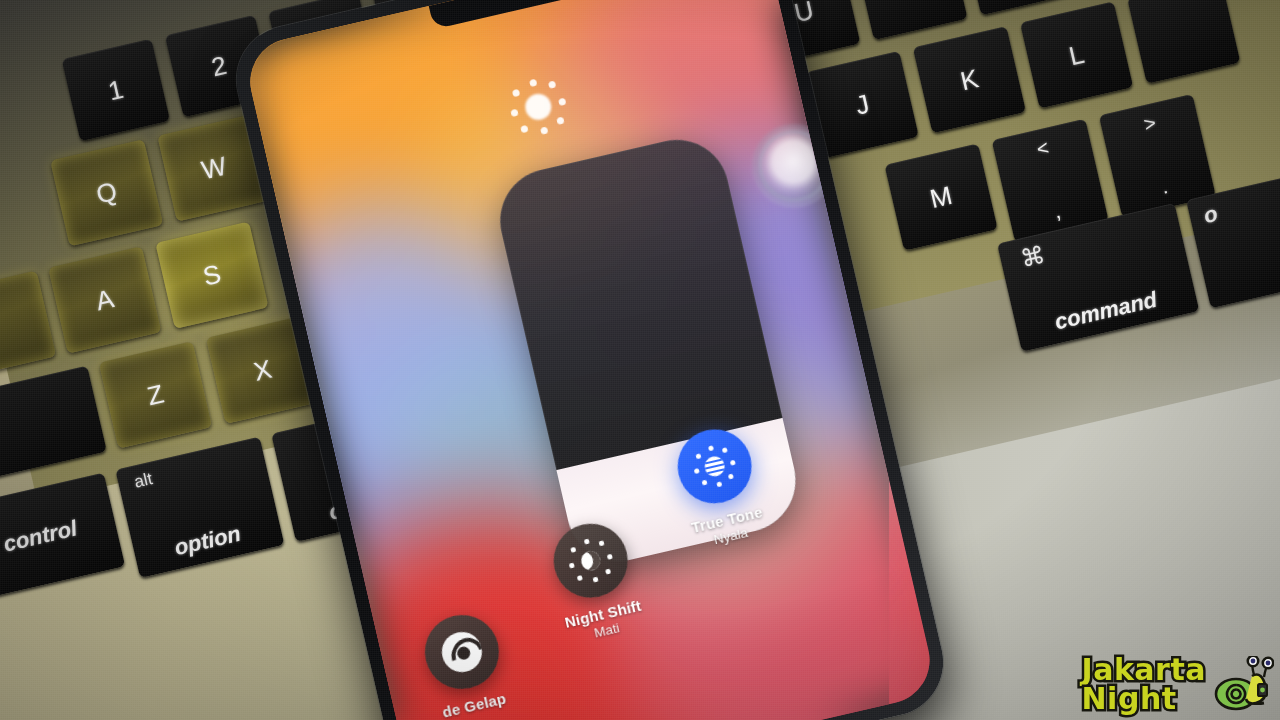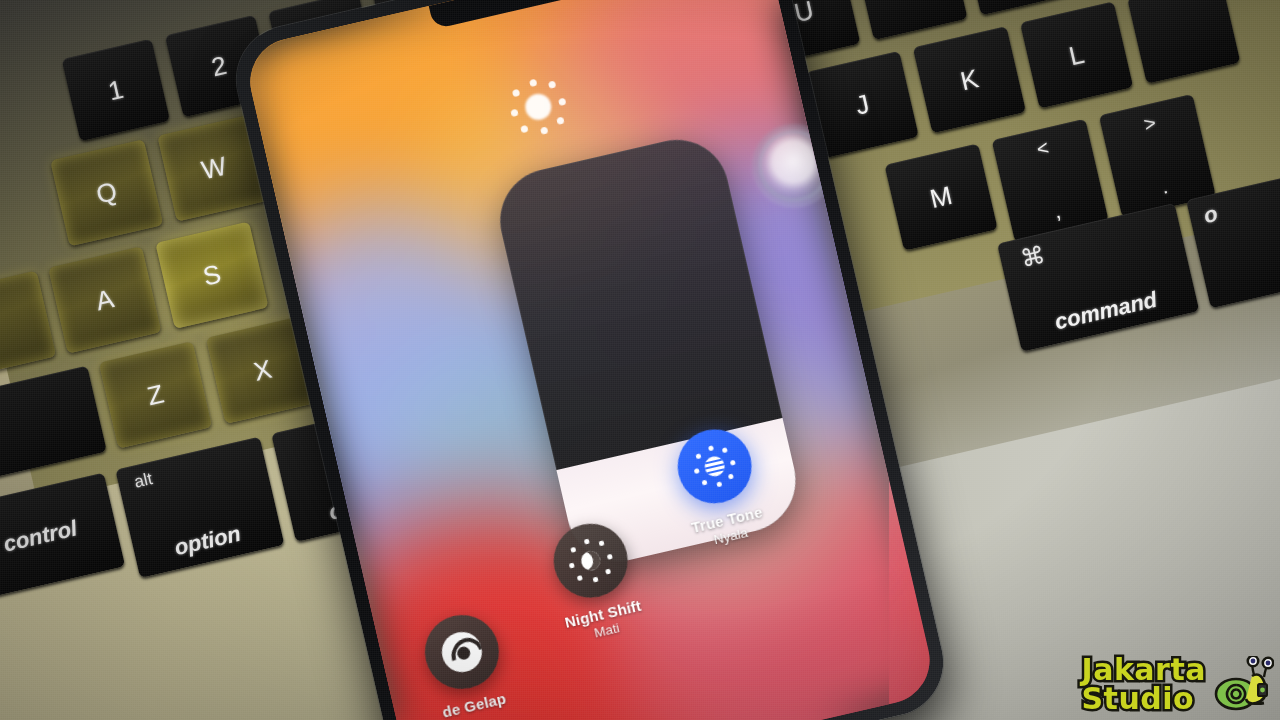--- a/index.html
+++ b/index.html
@@ -328,21 +328,21 @@
         <div class="tgl-name">True Tone</div>
         <div class="tgl-state">Nyala</div>
       </div>
 
     </div>
   </div>
 
   <div id="wm">
     <div class="wm-text">
       <span>Jakarta</span>
-      <span>Studio</span>
+      <span>Night</span>
     </div>
     <div class="wm-snail">
       <svg viewBox="0 0 62 58" width="62" height="58">
         <g stroke="#17170f" stroke-width="2.6">
           <ellipse cx="24" cy="38" rx="20" ry="15" fill="#7ec04a"></ellipse>
           <path d="M24 38 m0 -9 a9 9 0 1 0 0.1 0 M24 38 m0 -4.5 a4.5 4.5 0 1 0 0.1 0" fill="none"></path>
           <path d="M40 47 q6 1 12 0" fill="none" stroke-width="3"></path>
           <path d="M40 20 q10 -6 14 12 q1 12 -10 15 q-8 2 -10 -4" fill="#d9dd3c"></path>
           <path d="M42 19 q-3 -12 -1 -14" fill="none" stroke-width="2.4"></path>
           <path d="M52 21 q2 -11 4 -12" fill="none" stroke-width="2.4"></path>

